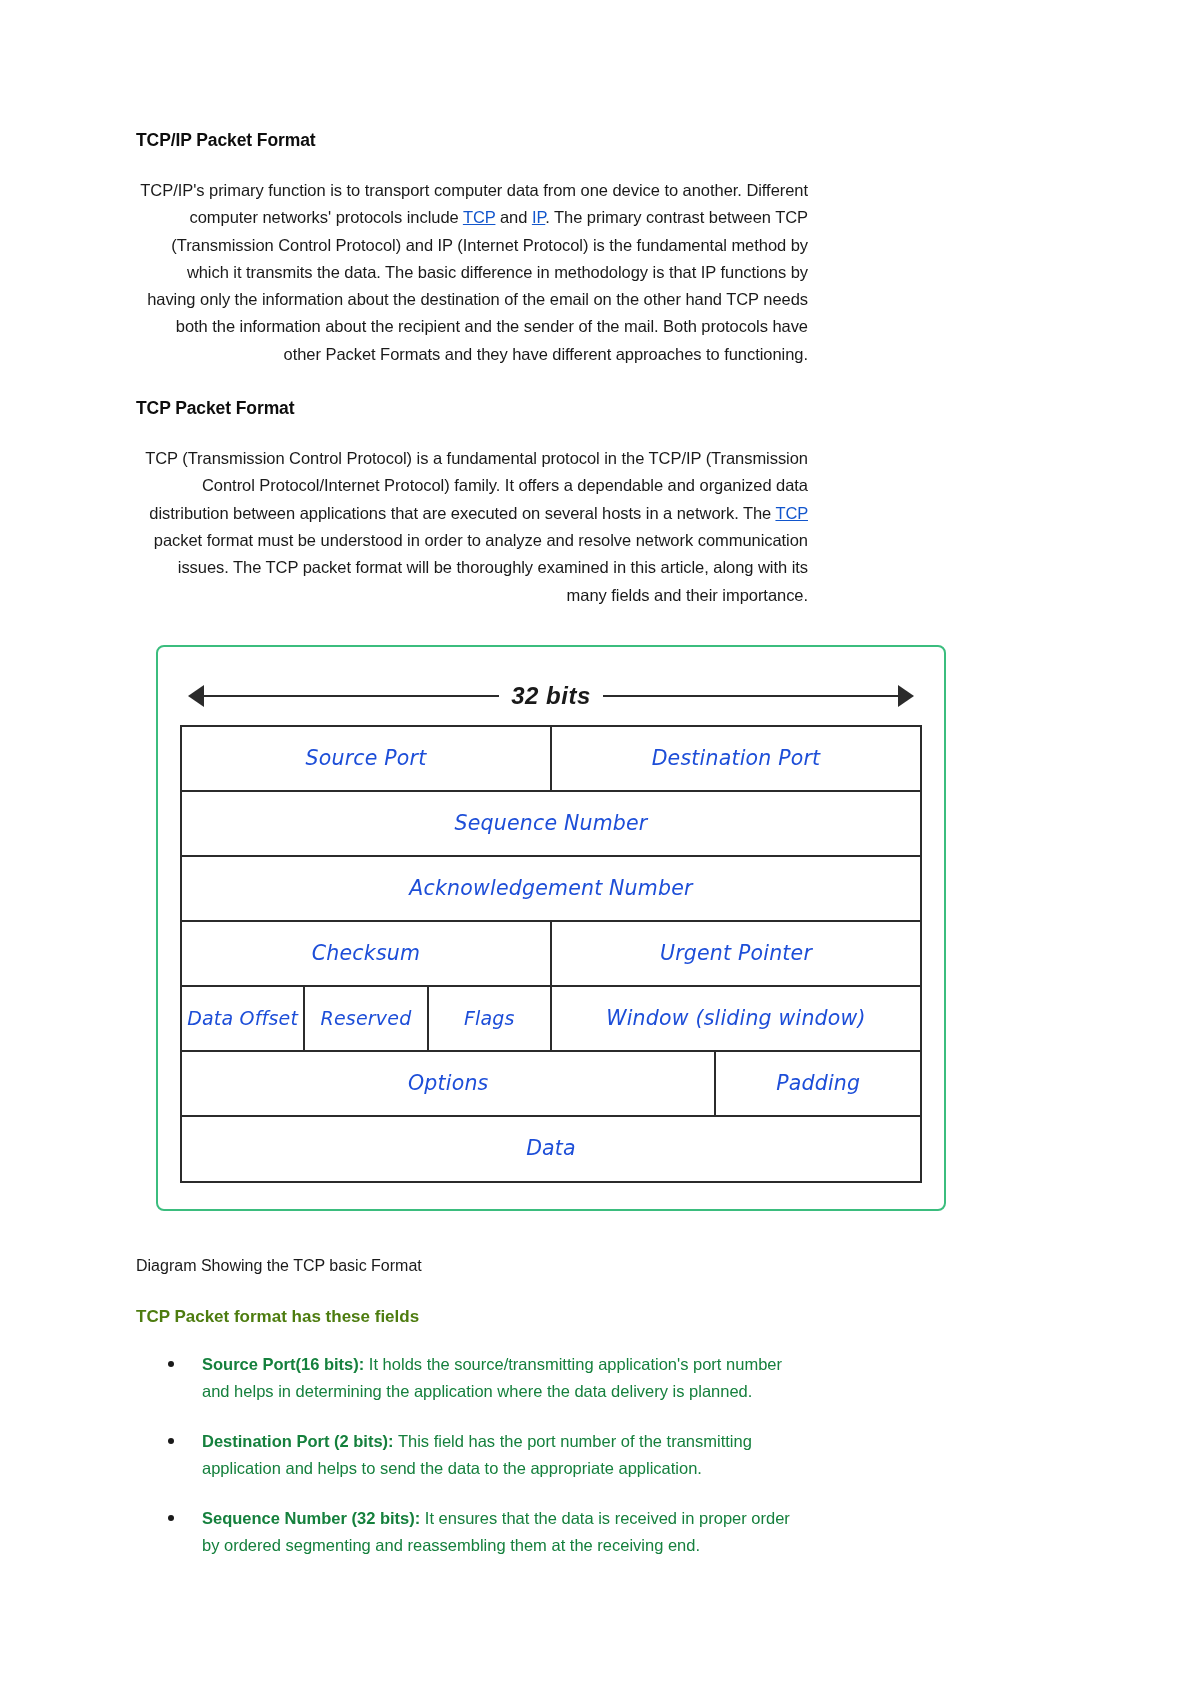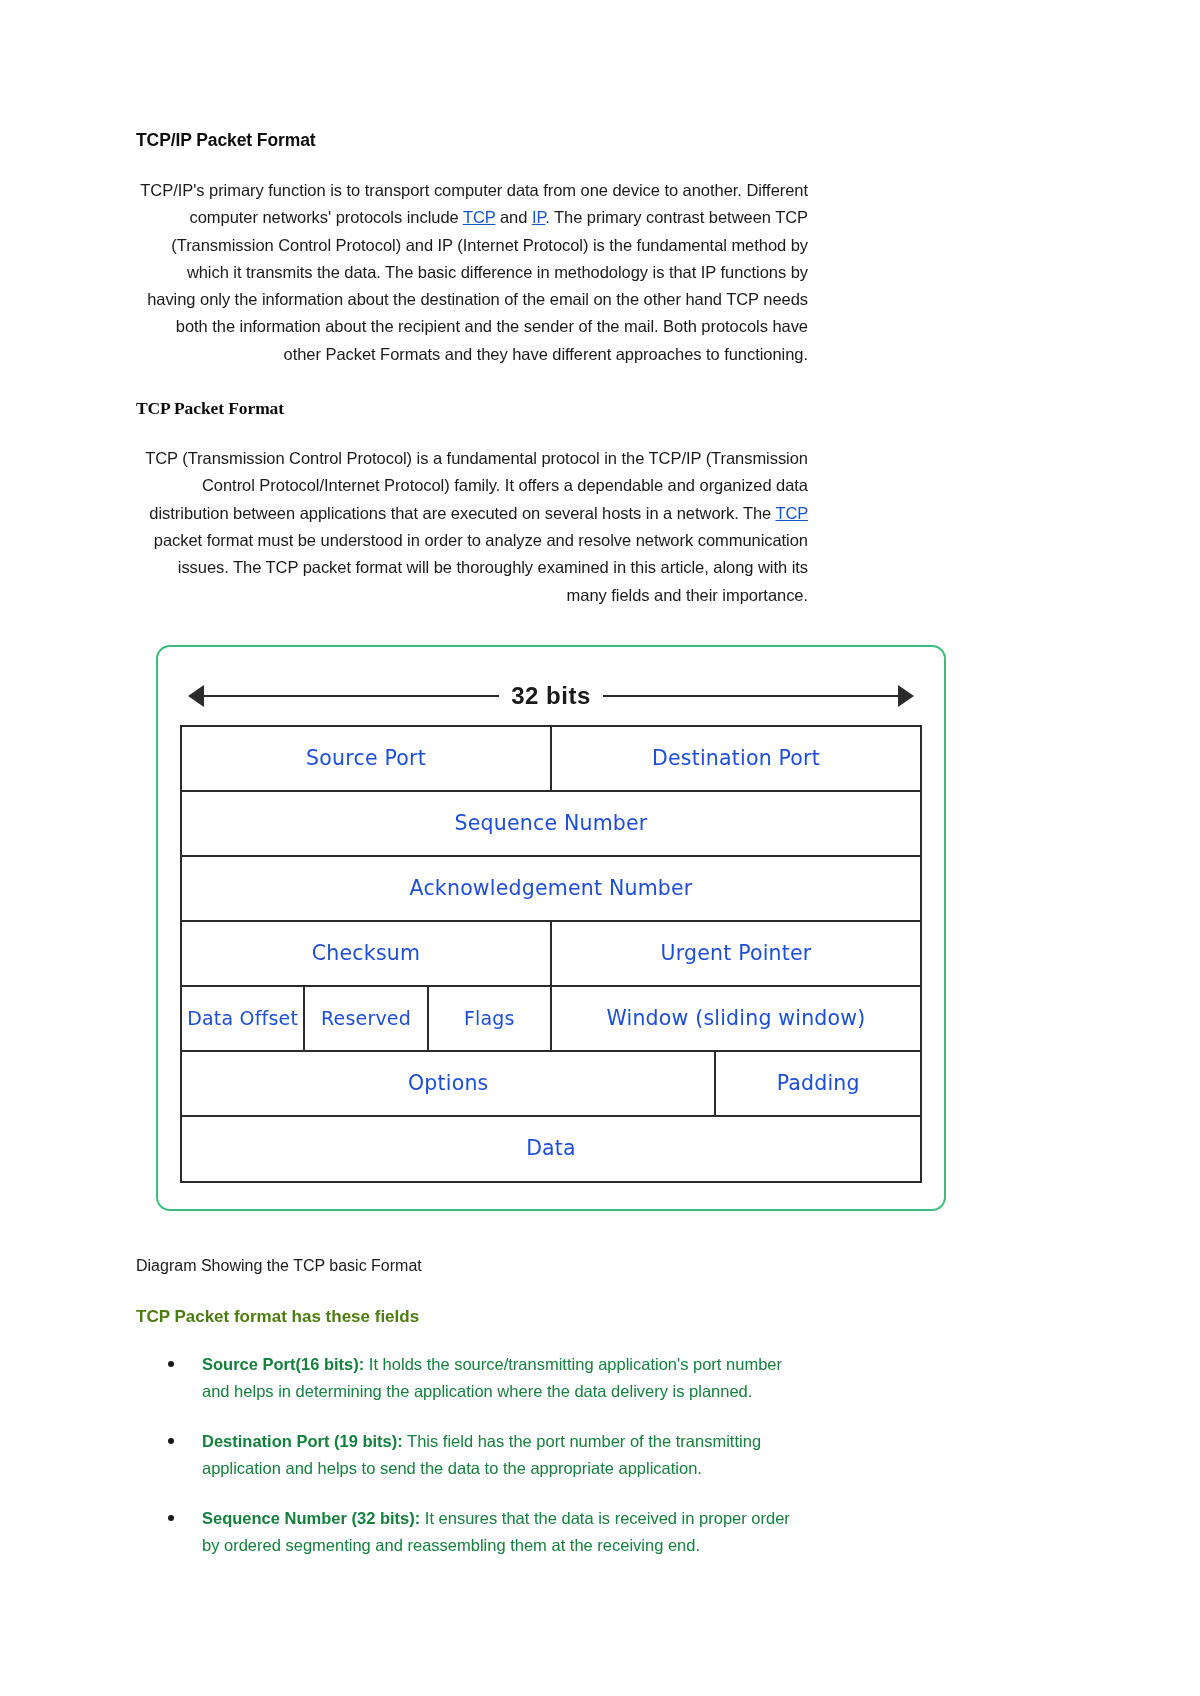--- a/index.html
+++ b/index.html
@@ -25,21 +25,20 @@
   h2.doc-heading {
     font-size: 17.5px;
     font-weight: bold;
     margin: 0 0 26px 0;
     letter-spacing: -0.1px;
     color: #0d0d0d;
   }
   h2.doc-heading.second {
     margin-top: 30px;
     margin-bottom: 26px;
-    font-family: Liberation Serif, serif;
   }
   p.body-text {
     font-size: 16.5px;
     line-height: 27.3px;
     margin: 14px 0 24px 0;
     text-align: right;
     color: #1a1a1a;
     letter-spacing: -0.05px;
   }
   a.doc-link {
@@ -47,25 +46,26 @@
     text-decoration: underline;
   }
 
   
   .diagram-wrap {
     margin: 36px 0 0 20px;
     width: 790px;
   }
   .diagram-card {
     border: 2.5px solid #3bbd7e;
-    border-radius: 14px;
+    border-radius: 8px;
     padding: 26px 22px 26px 22px;
     box-sizing: border-box;
     background: #ffffff;
     width: 790px;
+    font-style: italic;
   }
   .bits-arrow {
     display: flex;
     align-items: center;
     height: 34px;
     margin: 6px 8px 12px 8px;
   }
   .bits-arrow .line {
     flex: 1;
     height: 2.5px;
@@ -206,21 +206,21 @@
 
   <h3 class="fields-heading">TCP Packet format has these fields</h3>
 
   <ul class="fields">
     <li>
       <span class="bullet-dot"></span>
       <b>Source Port(16 bits):</b><span> It holds the source/transmitting application's port number and helps in determining the application where the data delivery is planned.</span>
     </li>
     <li>
       <span class="bullet-dot"></span>
-      <b>Destination Port (19 bits):</b><span> This field has the port number of the transmitting application and helps to send the data to the appropriate application.</span>
+      <b>Destination Port (2 bits):</b><span> This field has the port number of the transmitting application and helps to send the data to the appropriate application.</span>
     </li>
     <li>
       <span class="bullet-dot"></span>
       <b>Sequence Number (32 bits):</b><span> It ensures that the data is received in proper order by ordered segmenting and reassembling them at the receiving end.</span>
     </li>
   </ul>
 
 </div>
 
 </body></html>

